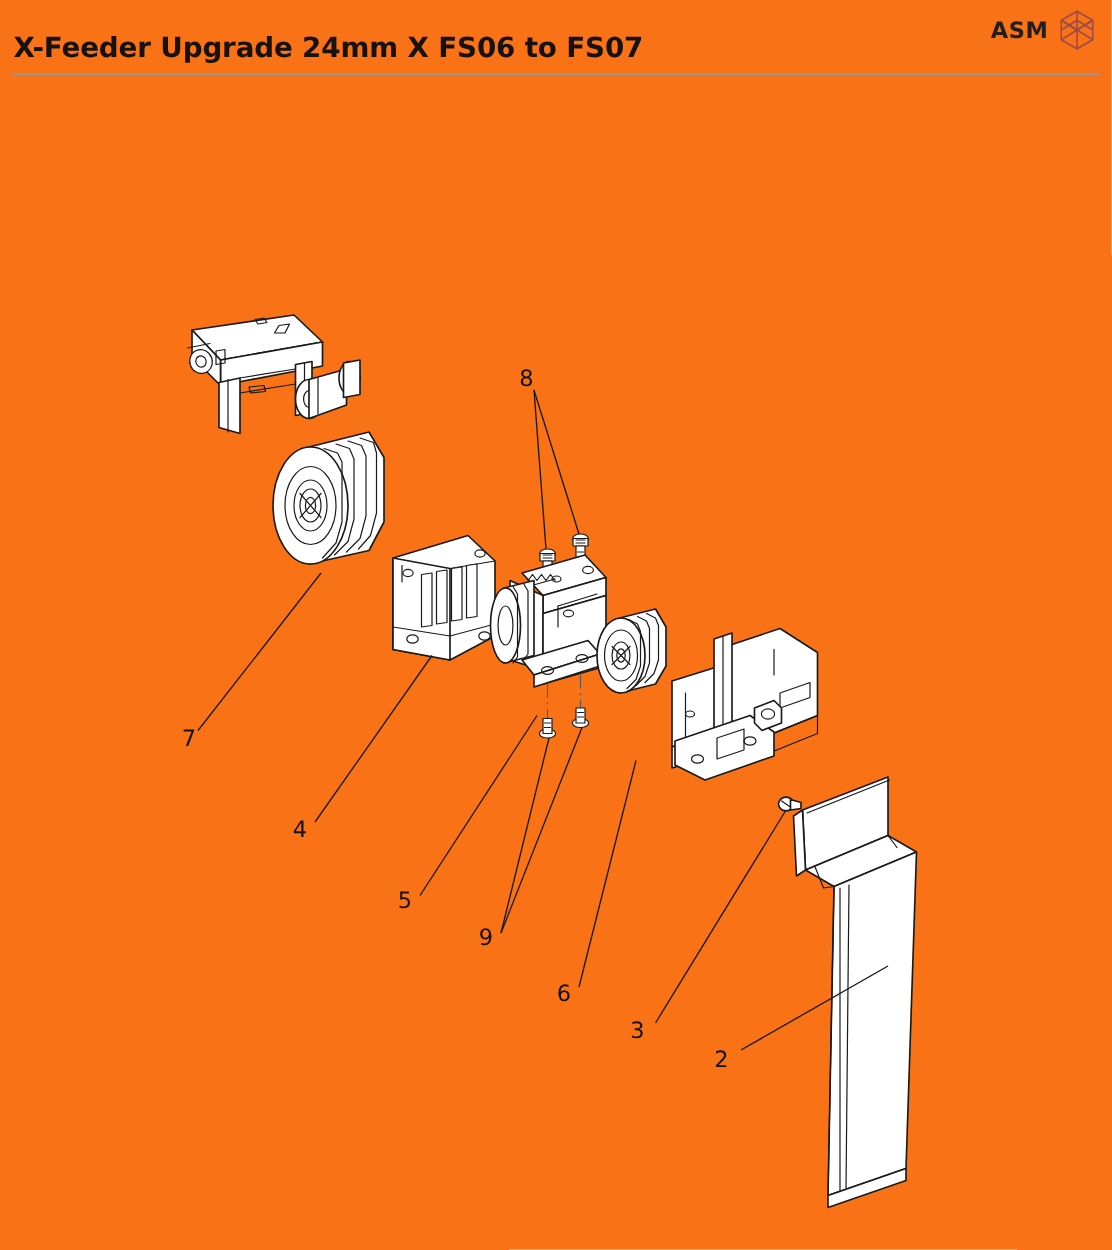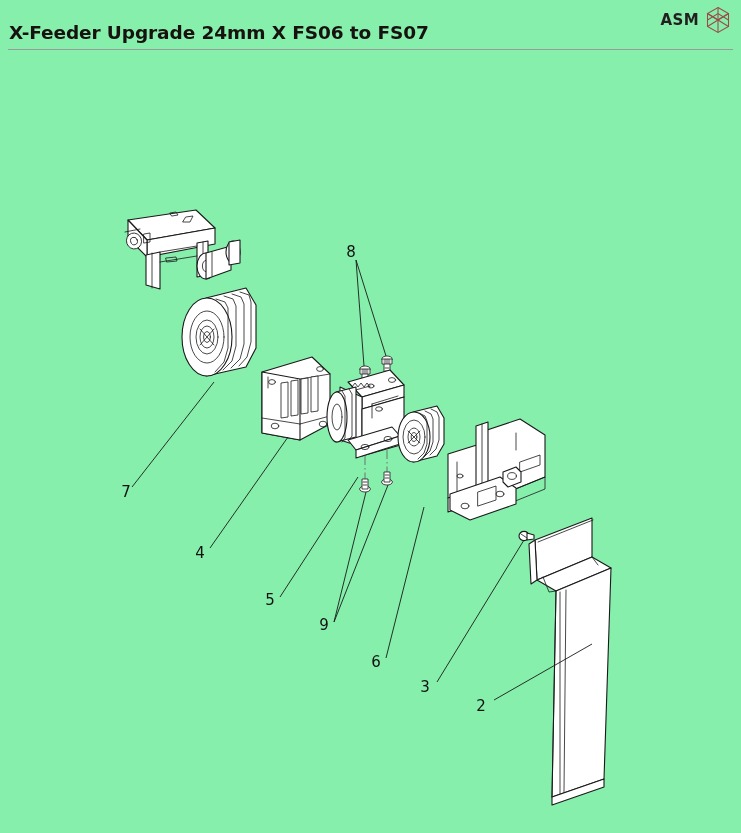--- a/index.html
+++ b/index.html
@@ -10,21 +10,21 @@
   body {
     width: 741px;
     height: 833px;
     position: relative;
     font-family: "DejaVu Sans", "Liberation Sans", sans-serif;
     overflow: hidden;
   }
   .page {
     position: absolute;
     inset: 0;
-    background: #86efac;
+    background: #f97316;
   }
   
   .header {
     position: absolute;
     left: 0; top: 0;
     width: 741px;
     height: 52px;
   }
   .doc-title {
     position: absolute;

